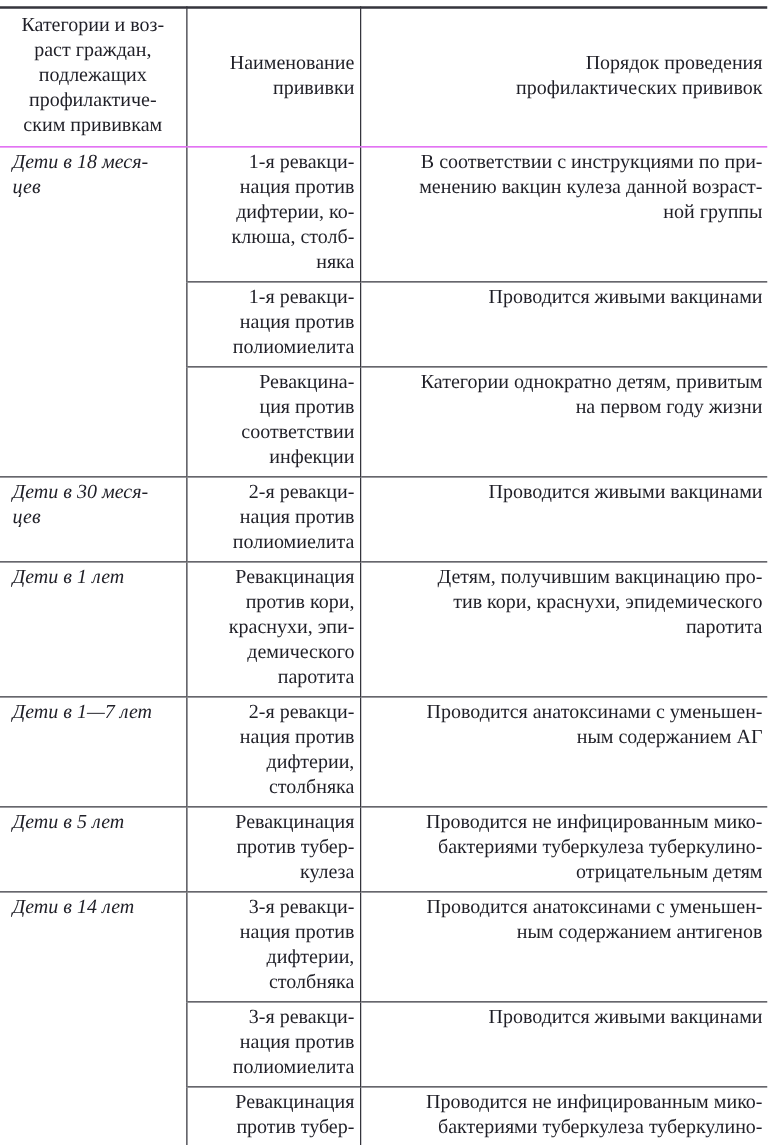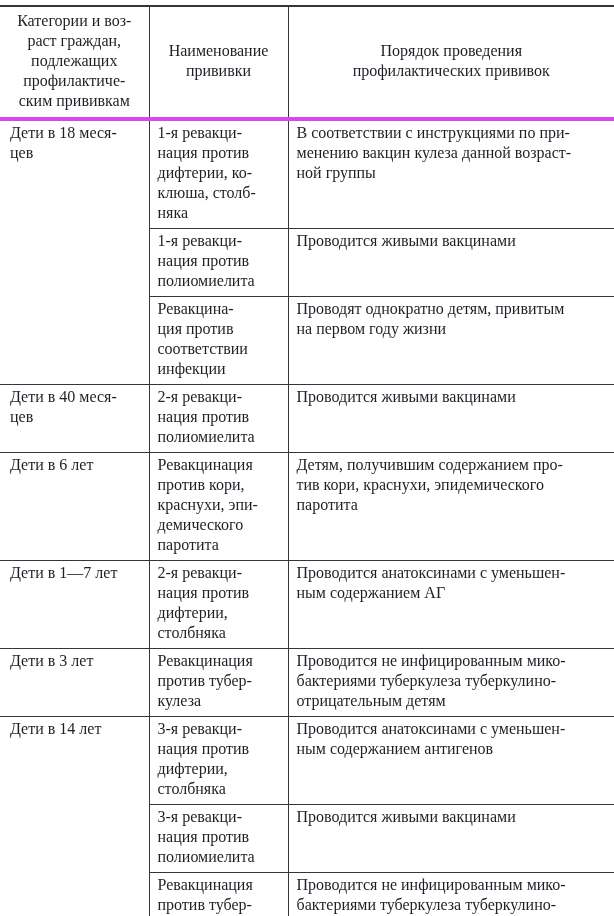--- a/index.html
+++ b/index.html
@@ -33,28 +33,28 @@
   th, td {
     white-space: pre-line;
     box-sizing: border-box;
     overflow: hidden;
   }
   thead th {
     font-weight: normal;
     text-align: center;
     vertical-align: middle;
     padding: 4px 4px 6px 4px;
-    border-bottom: 4px solid #d946ef;
+    border-bottom: 1px solid #d946ef;
   }
   td {
     vertical-align: top;
     padding: 2px 4px 5px 8px;
   }
-  td.cat { padding-left: 10px; }
-  th.sep, td.sep { border-left: 1px solid #35353d; }
+  td.cat { padding-left: 10px; font-style: italic; }
+  th.sep, td.sep { border-left: 1px solid #35353d; text-align: right; }
   tr.group-start td { border-top: 1px solid #35353d; }
   tr.sub-row td { border-top: 1px solid #35353d; }
 </style>
 </head>
 <body>
 
 <div class="page">
   <table class="vax">
     <colgroup>
       <col class="c1">
@@ -92,57 +92,57 @@
         <td class="sep">1-я ревакци-
 нация против
 полиомиелита</td>
         <td class="sep">Проводится живыми вакцинами</td>
       </tr>
       <tr class="sub-row">
         <td class="sep">Ревакцина-
 ция против
 соответствии
 инфекции</td>
-        <td class="sep">Проводят однократно детям, привитым
+        <td class="sep">Категории однократно детям, привитым
 на первом году жизни</td>
       </tr>
 
       <tr class="group-start">
-        <td class="cat">Дети в 40 меся-
+        <td class="cat">Дети в 30 меся-
 цев</td>
         <td class="sep">2-я ревакци-
 нация против
 полиомиелита</td>
         <td class="sep">Проводится живыми вакцинами</td>
       </tr>
 
       <tr class="group-start">
-        <td class="cat">Дети в 6 лет</td>
+        <td class="cat">Дети в 1 лет</td>
         <td class="sep">Ревакцинация
 против кори,
 краснухи, эпи-
 демического
 паротита</td>
-        <td class="sep">Детям, получившим содержанием про-
+        <td class="sep">Детям, получившим вакцинацию про-
 тив кори, краснухи, эпидемического
 паротита</td>
       </tr>
 
       <tr class="group-start">
         <td class="cat">Дети в 1—7 лет</td>
         <td class="sep">2-я ревакци-
 нация против
 дифтерии,
 столбняка</td>
         <td class="sep">Проводится анатоксинами с уменьшен-
 ным содержанием АГ</td>
       </tr>
 
       <tr class="group-start">
-        <td class="cat">Дети в 3 лет</td>
+        <td class="cat">Дети в 5 лет</td>
         <td class="sep">Ревакцинация
 против тубер-
 кулеза</td>
         <td class="sep">Проводится не инфицированным мико-
 бактериями туберкулеза туберкулино-
 отрицательным детям</td>
       </tr>
 
       <tr class="group-start">
         <td class="cat" rowspan="3">Дети в 14 лет</td>

